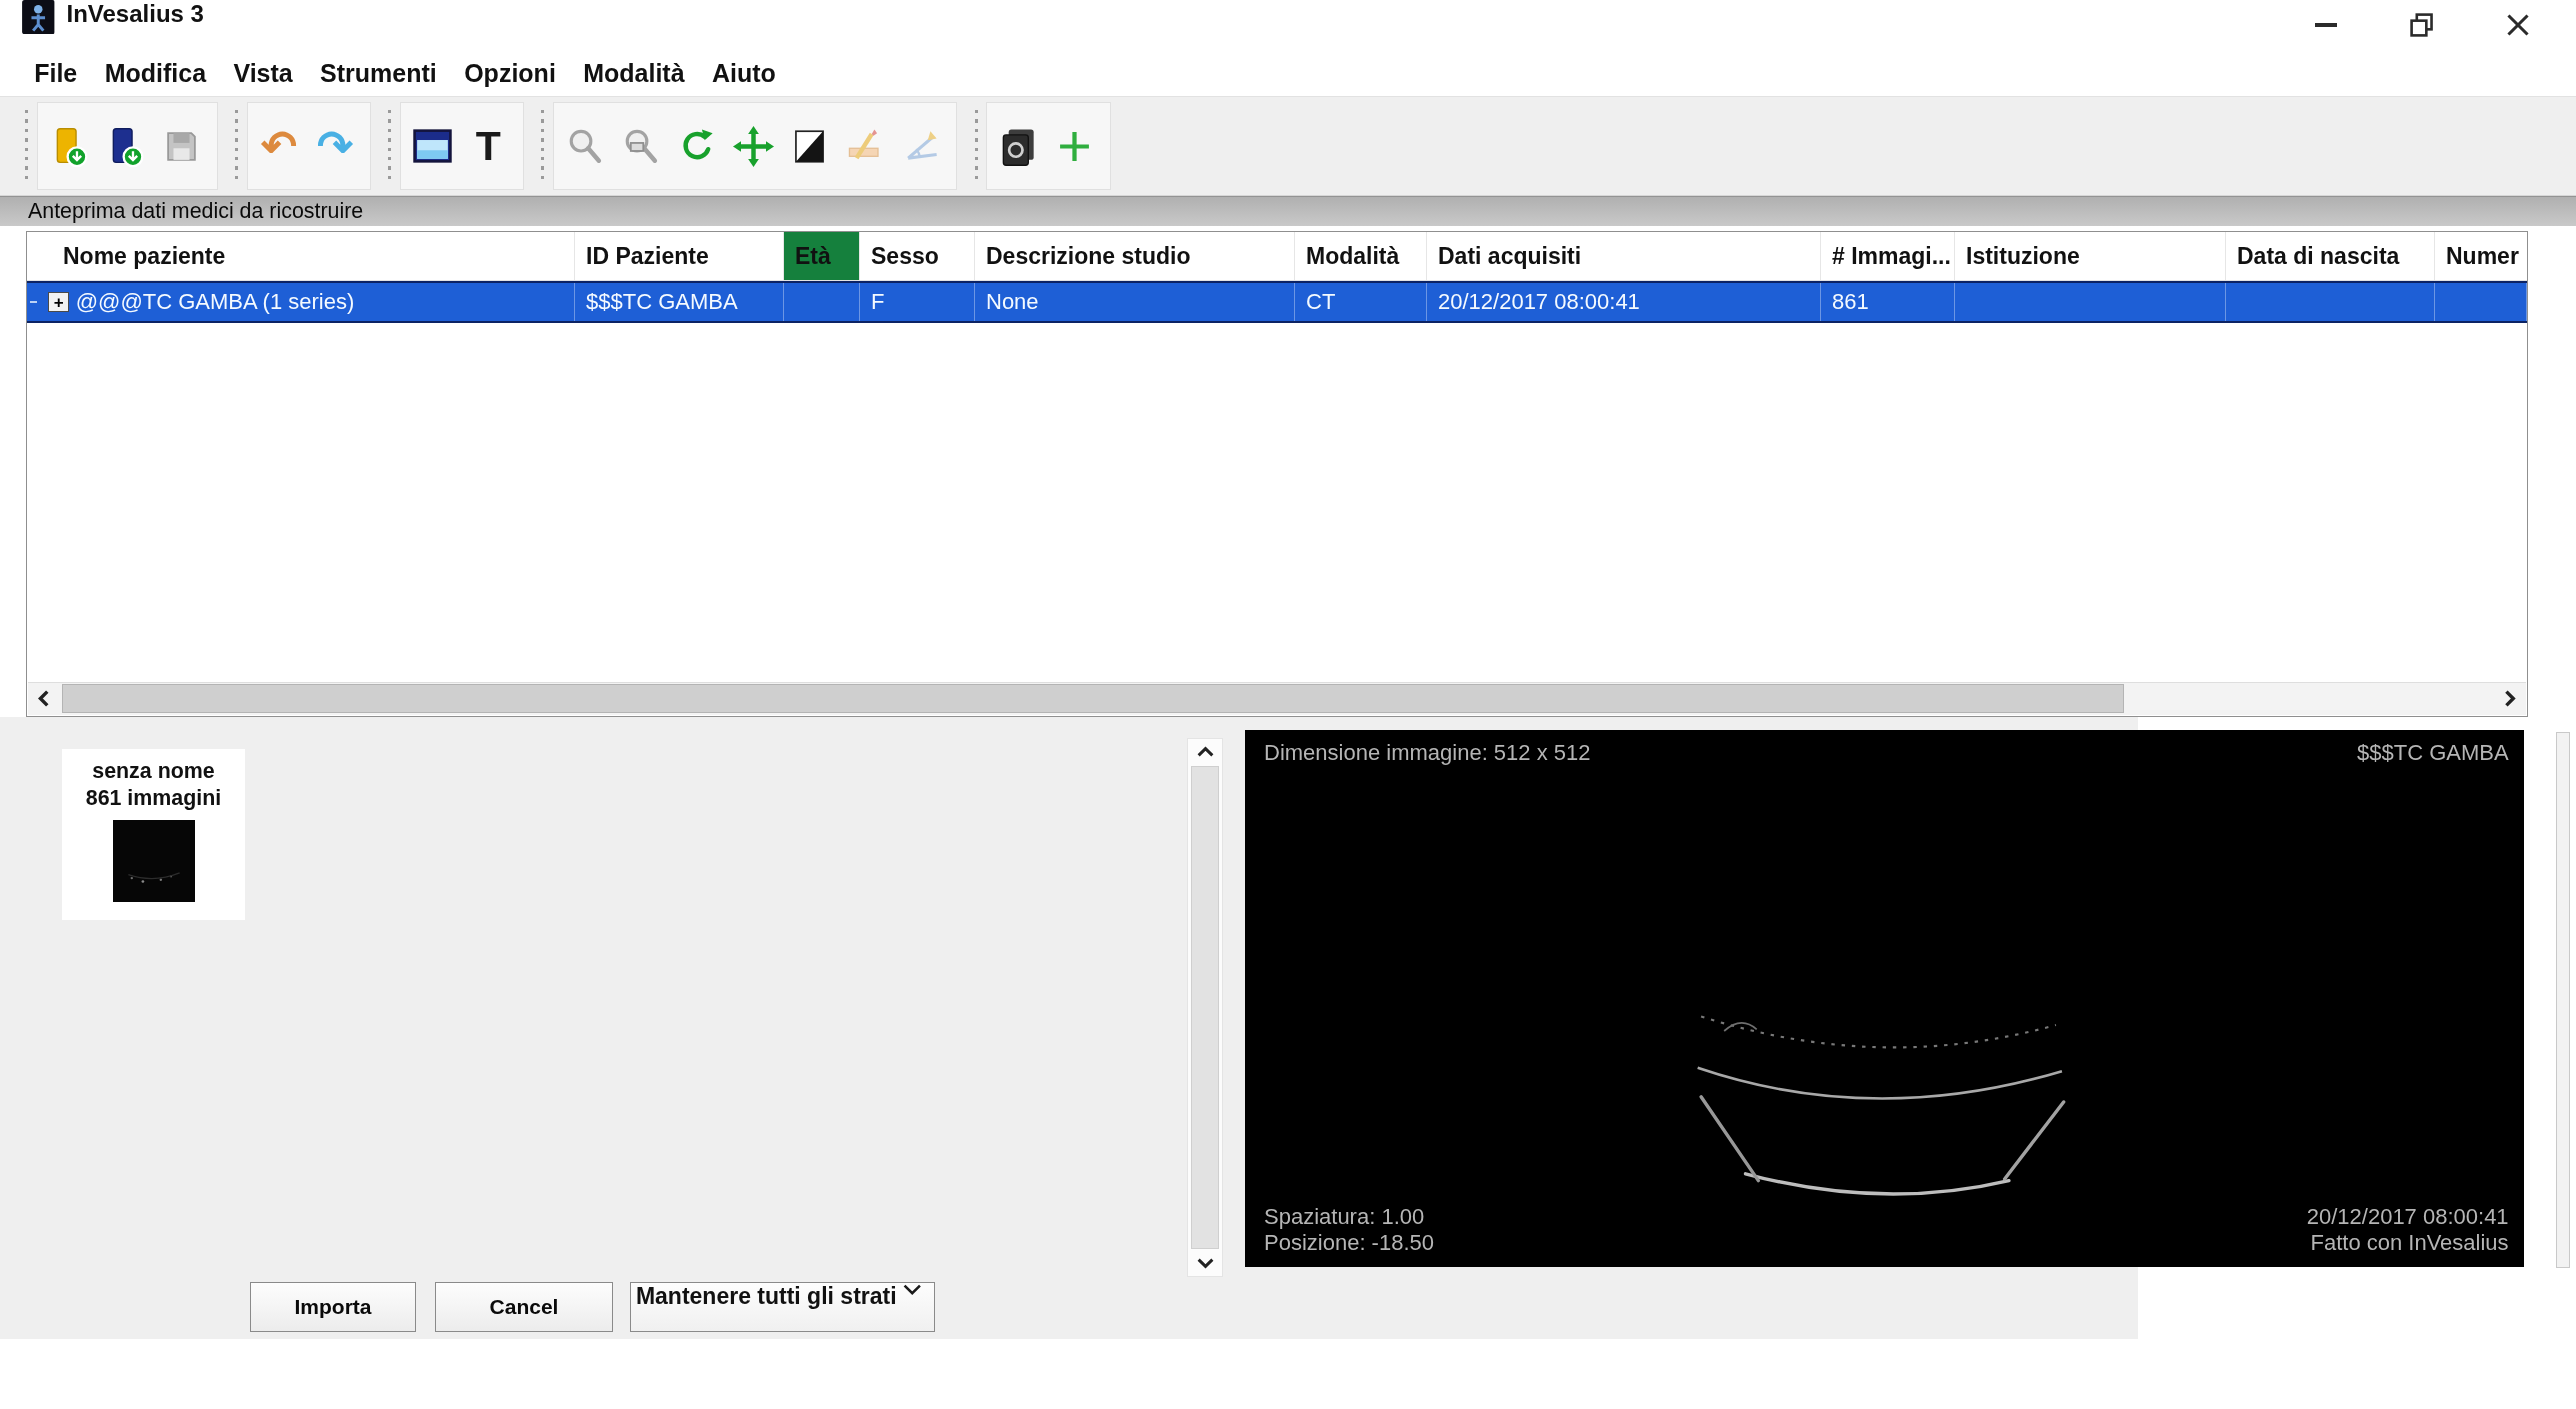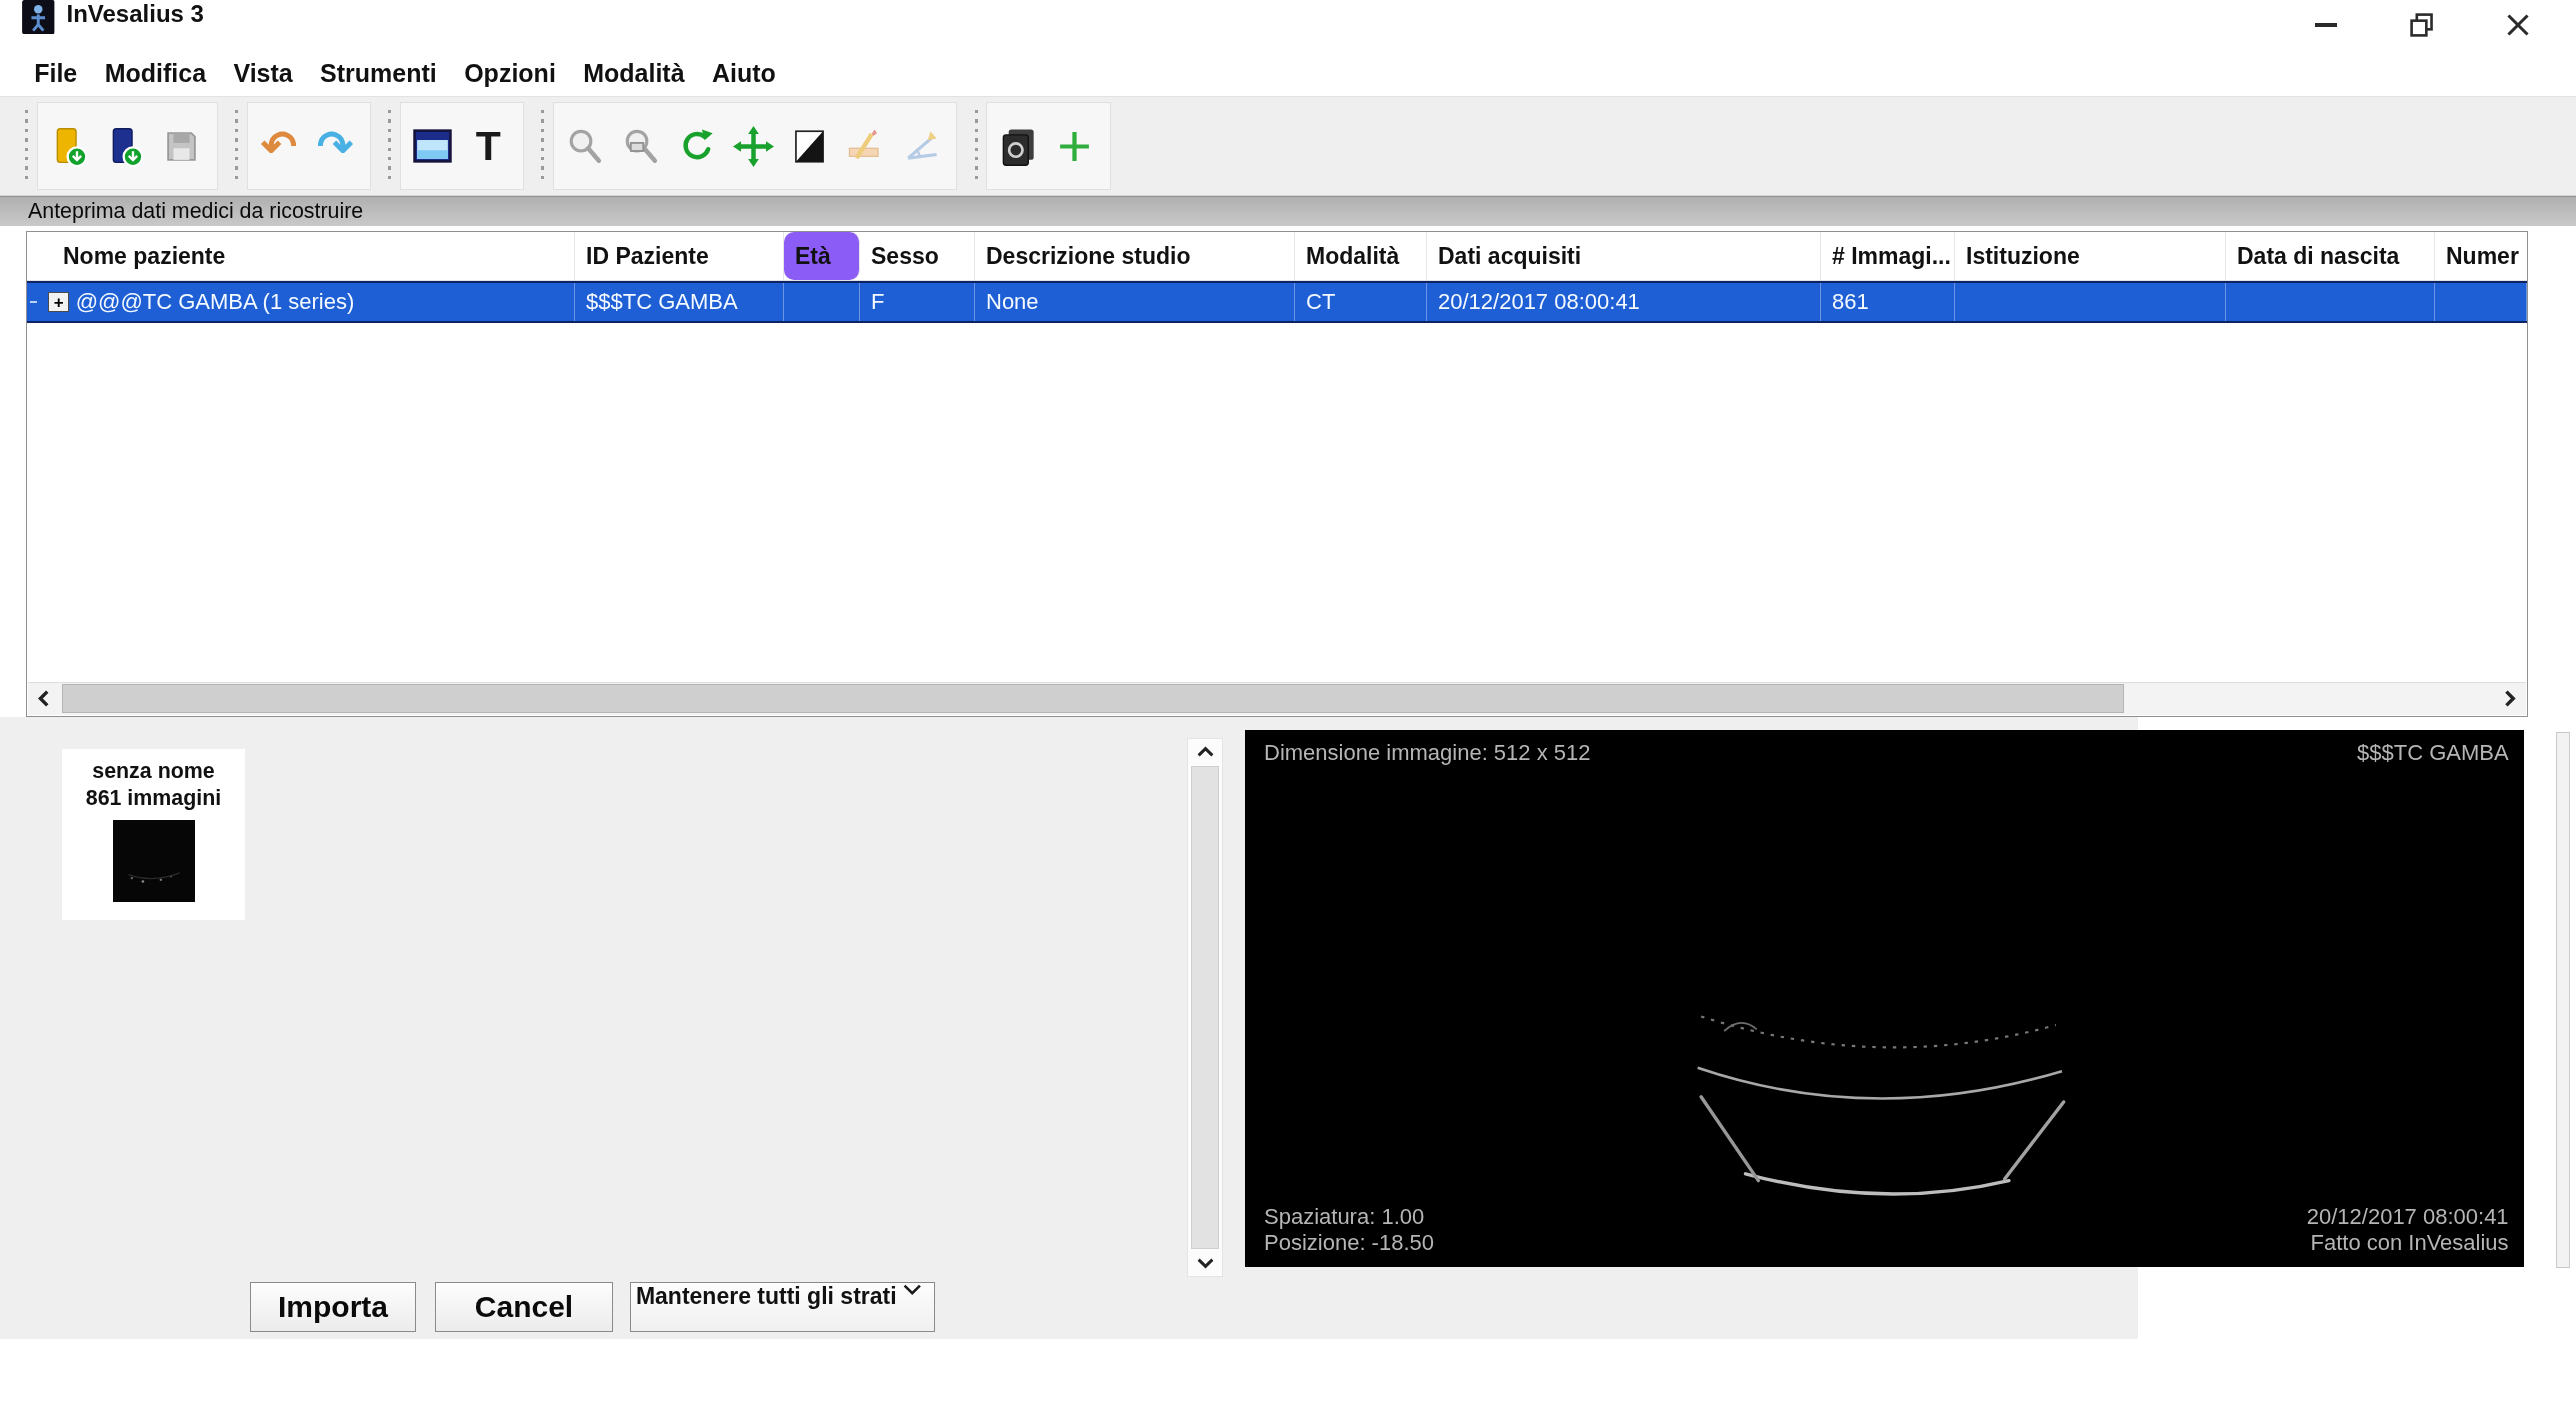--- a/index.html
+++ b/index.html
@@ -36,21 +36,21 @@
   .caption{left:0;top:196px;width:2576px;height:29px;background:linear-gradient(180deg,#b0b0b0,#c9c9c9);
            border-top:0.9px solid #939393;display:flex;align-items:center;}
   .caption span{margin-left:28px;font-size:21.4px;font-weight:normal;color:#0a0a0a;}
 
   
   .dtable{left:26px;top:231px;width:2502px;height:486px;background:#fff;border:1.7px solid #8f8f8f;box-sizing:border-box;}
   .thead{display:flex;height:48px;align-items:center;background:#fff;border-bottom:0.9px solid #e3e3e3;}
   .hcell{height:100%;display:flex;align-items:center;box-sizing:border-box;padding-left:11px;
          border-right:0.9px solid #e6e6e6;font-size:23px;font-weight:bold;white-space:nowrap;overflow:hidden;}
   .hcell.first{padding-left:36px;}
-  .hcell.sorted{background:#8b5cf6;border-radius:10px;}
+  .hcell.sorted{background:#15803d;}
   .c0{width:548px}.c1{width:209px}.c2{width:76px}.c3{width:115px}.c4{width:320px}.c5{width:132px}
   .c6{width:394px}.c7{width:134px}.c8{width:271px}.c9{width:209px}.c10{flex:1;min-width:0;border-right:none;}
   .trow{display:flex;height:38px;align-items:center;background:#1e5fd6;color:#f4faff;
         border-top:2.6px solid #0c2364;border-bottom:2.6px solid #0c2364;box-sizing:content-box;}
   .rcell{height:100%;display:flex;align-items:center;box-sizing:border-box;padding-left:11px;
          border-right:0.9px solid rgba(255,255,255,.35);font-size:22px;white-space:nowrap;overflow:hidden;}
   .namecell{padding-left:0;}
   .dash{width:7.7px;height:1.7px;background:#bcd2f5;margin:0 2.6px;}
   .expander{width:20.5px;height:20.5px;background:#f2f2f2;border:1.7px solid #4a4a4a;color:#000;
             display:flex;align-items:center;justify-content:center;font-size:17px;font-weight:bold;
@@ -79,21 +79,21 @@
   .ovl{position:absolute;font-size:22px;line-height:26.5px;white-space:nowrap;}
   .ovl.tl{left:19px;top:10.3px;} .ovl.tr{right:15.4px;top:10.3px;text-align:right;}
   .ovl.bl{left:19px;bottom:10.3px;} .ovl.br{right:15.4px;bottom:10.3px;text-align:right;}
   .curves{position:absolute;left:0;top:0;}
 
   .rightstrip{position:absolute;left:2556px;top:14.5px;width:13.7px;height:536px;background:#f2f2f2;border:0.9px solid #c9c9c9;box-sizing:border-box;}
 
   
   .pushbtn{position:absolute;top:1282px;height:50px;background:linear-gradient(180deg,#fdfdfd,#ececec);
            border:1.7px solid #8a8a8a;box-sizing:border-box;display:flex;align-items:center;justify-content:center;
-           font-size:30px;font-weight:bold;color:#0a0a0a;}
+           font-size:21px;font-weight:bold;color:#0a0a0a;}
   .btn-import{left:250px;width:166px;}
   .btn-cancel{left:435px;width:178px;}
   .combo{position:absolute;left:630px;top:1282px;width:305px;height:50px;background:linear-gradient(180deg,#fdfdfd,#f0f0f0);
          border:1.7px solid #8a8a8a;box-sizing:border-box;display:flex;align-items:flex-start;}
   .combotext{flex:1;text-align:center;font-size:23px;font-weight:bold;}
   .combochev{margin-right:12px;display:flex;align-items:center;}
 
   
   .statusbar{left:0;top:1339px;width:2576px;height:50px;background:#f2f2f2;border-top:0.9px solid #c2c2c2;box-sizing:border-box;}
   .statustext{position:absolute;left:28px;top:10.3px;font-size:22px;font-weight:bold;color:#111;}

